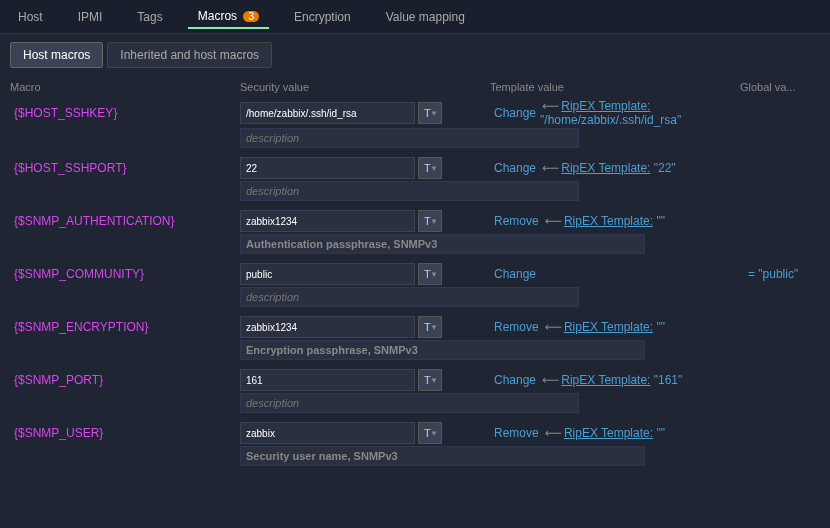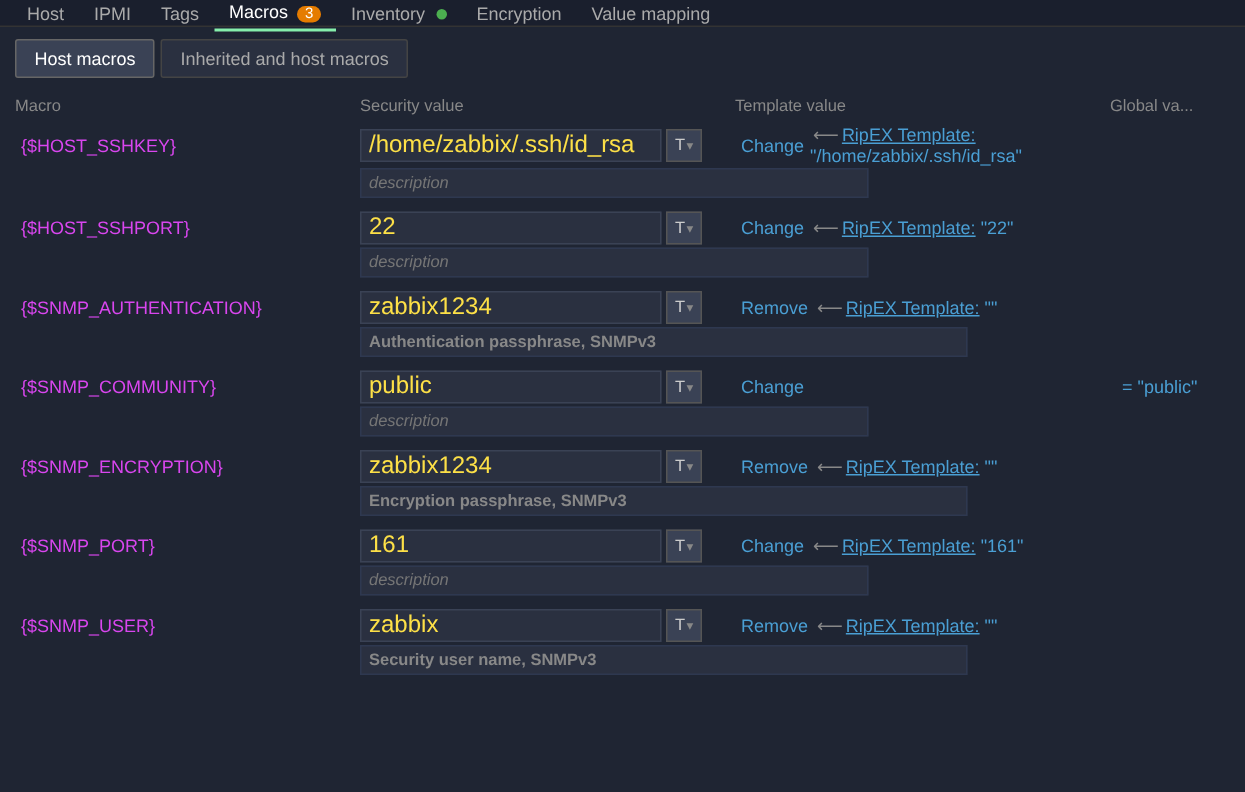--- a/index.html
+++ b/index.html
@@ -13,21 +13,22 @@
       overflow: hidden;
     }
 
     
     .top-nav {
       display: flex;
       align-items: center;
       background: #1a1f2d;
       border-bottom: 1px solid #333;
       padding: 0 8px;
-      height: 18px;
+      height: 34px;
+      gap: 15px;
     }
     .top-nav .nav-item {
       padding: 4px 10px;
       color: #aaa;
       cursor: pointer;
       font-size: 12px;
       white-space: nowrap;
     }
     .top-nav .nav-item.active {
       color: #fff;
@@ -107,24 +108,24 @@
 
     .macro-value-cell {
       display: flex;
       align-items: center;
       gap: 3px;
     }
 
     .macro-input {
       background: #2a3040;
       border: 1px solid #3a4255;
-      color: #fde047;
+      color: #ffffff;
       padding: 2px 5px;
-      font-size: 16px;
-      width: 201px;
+      font-size: 10px;
+      width: 175px;
       height: 22px;
     }
 
     .type-btn {
       background: #3a4255;
       border: 1px solid #555;
       color: #ccc;
       padding: 1px 5px;
       height: 22px;
       cursor: pointer;
@@ -203,24 +204,20 @@
 <body>
 
 <div class="top-nav">
   <div class="nav-item">Host</div>
   <div class="nav-item">IPMI</div>
   <div class="nav-item">Tags</div>
   <div class="nav-item active">
     <span>Macros</span>
     <span class="badge">3</span>
   </div>
-  <div class="nav-item">
-    <span>Inventory</span>
-    <span class="dot"></span>
-  </div>
   <div class="nav-item">Encryption</div>
   <div class="nav-item">Value mapping</div>
 </div>
 
 <div class="content">
   <div class="sub-tabs">
     <div class="sub-tab active">Host macros</div>
     <div class="sub-tab">Inherited and host macros</div>
   </div>
 

